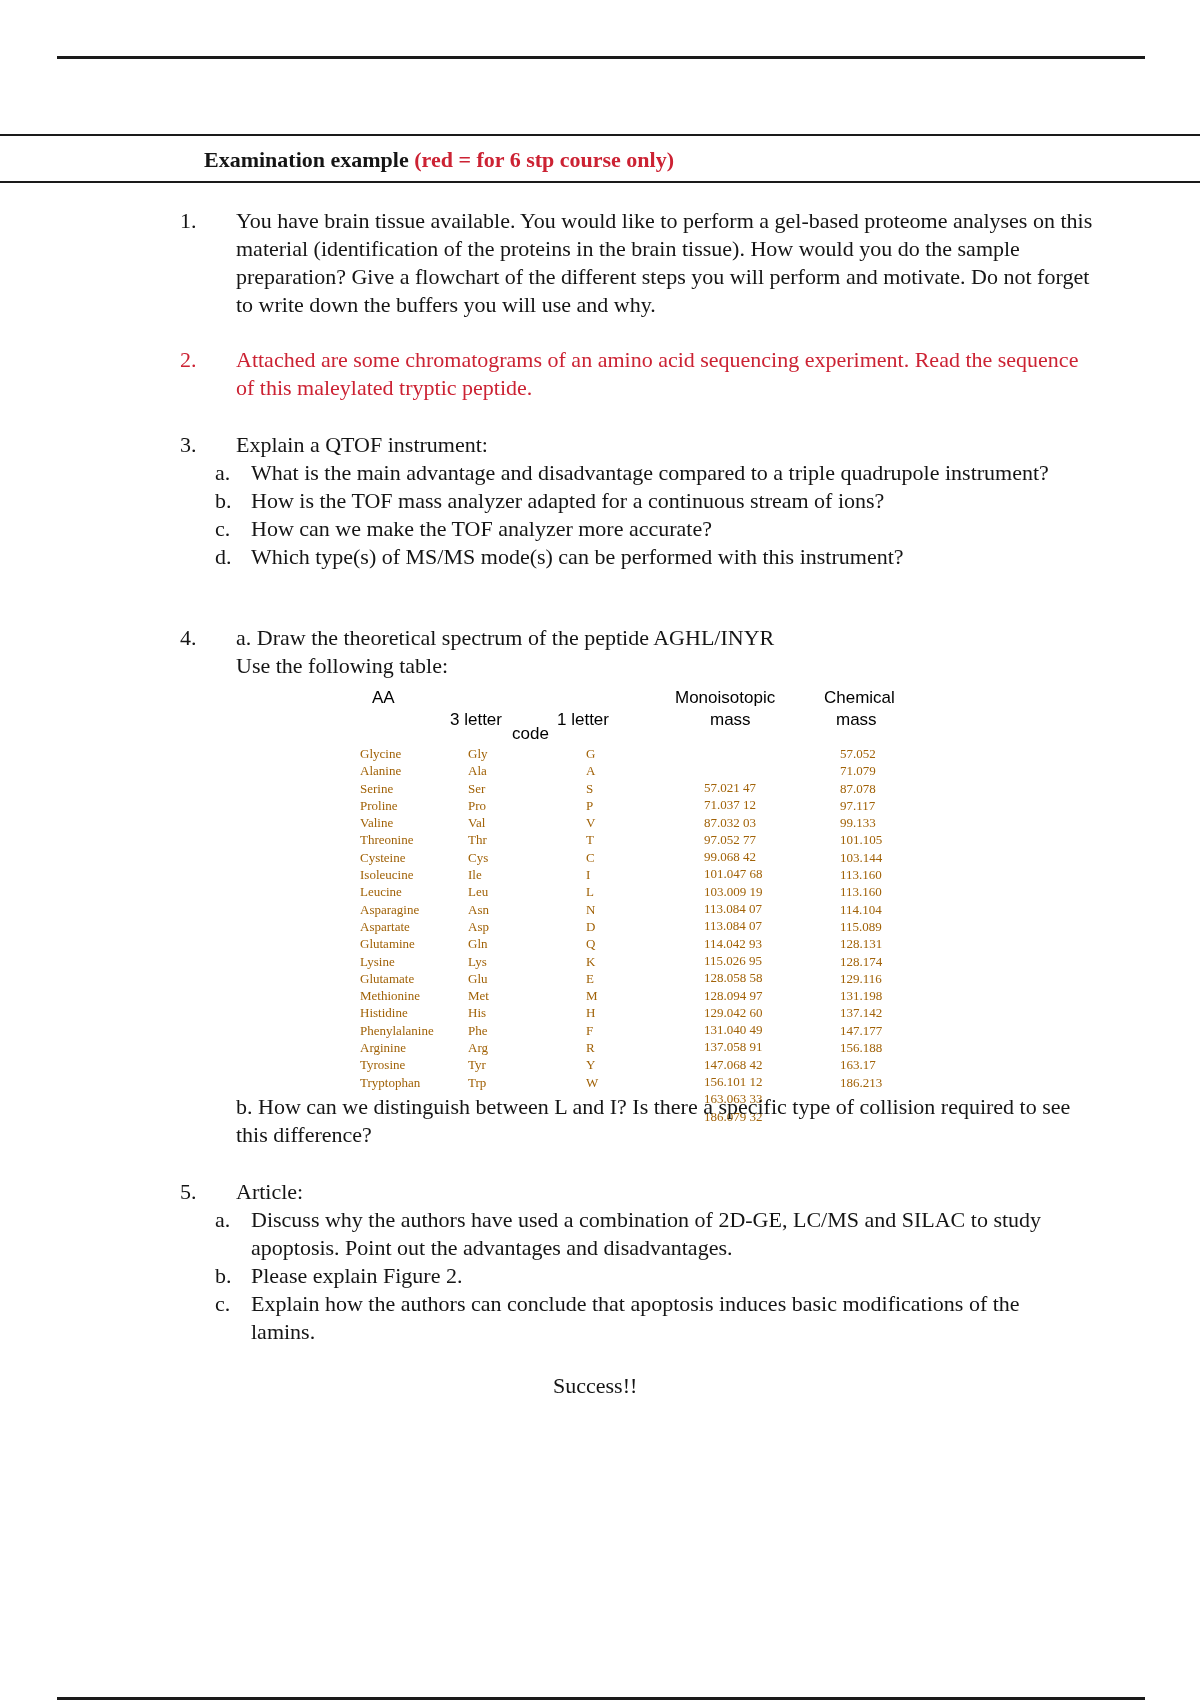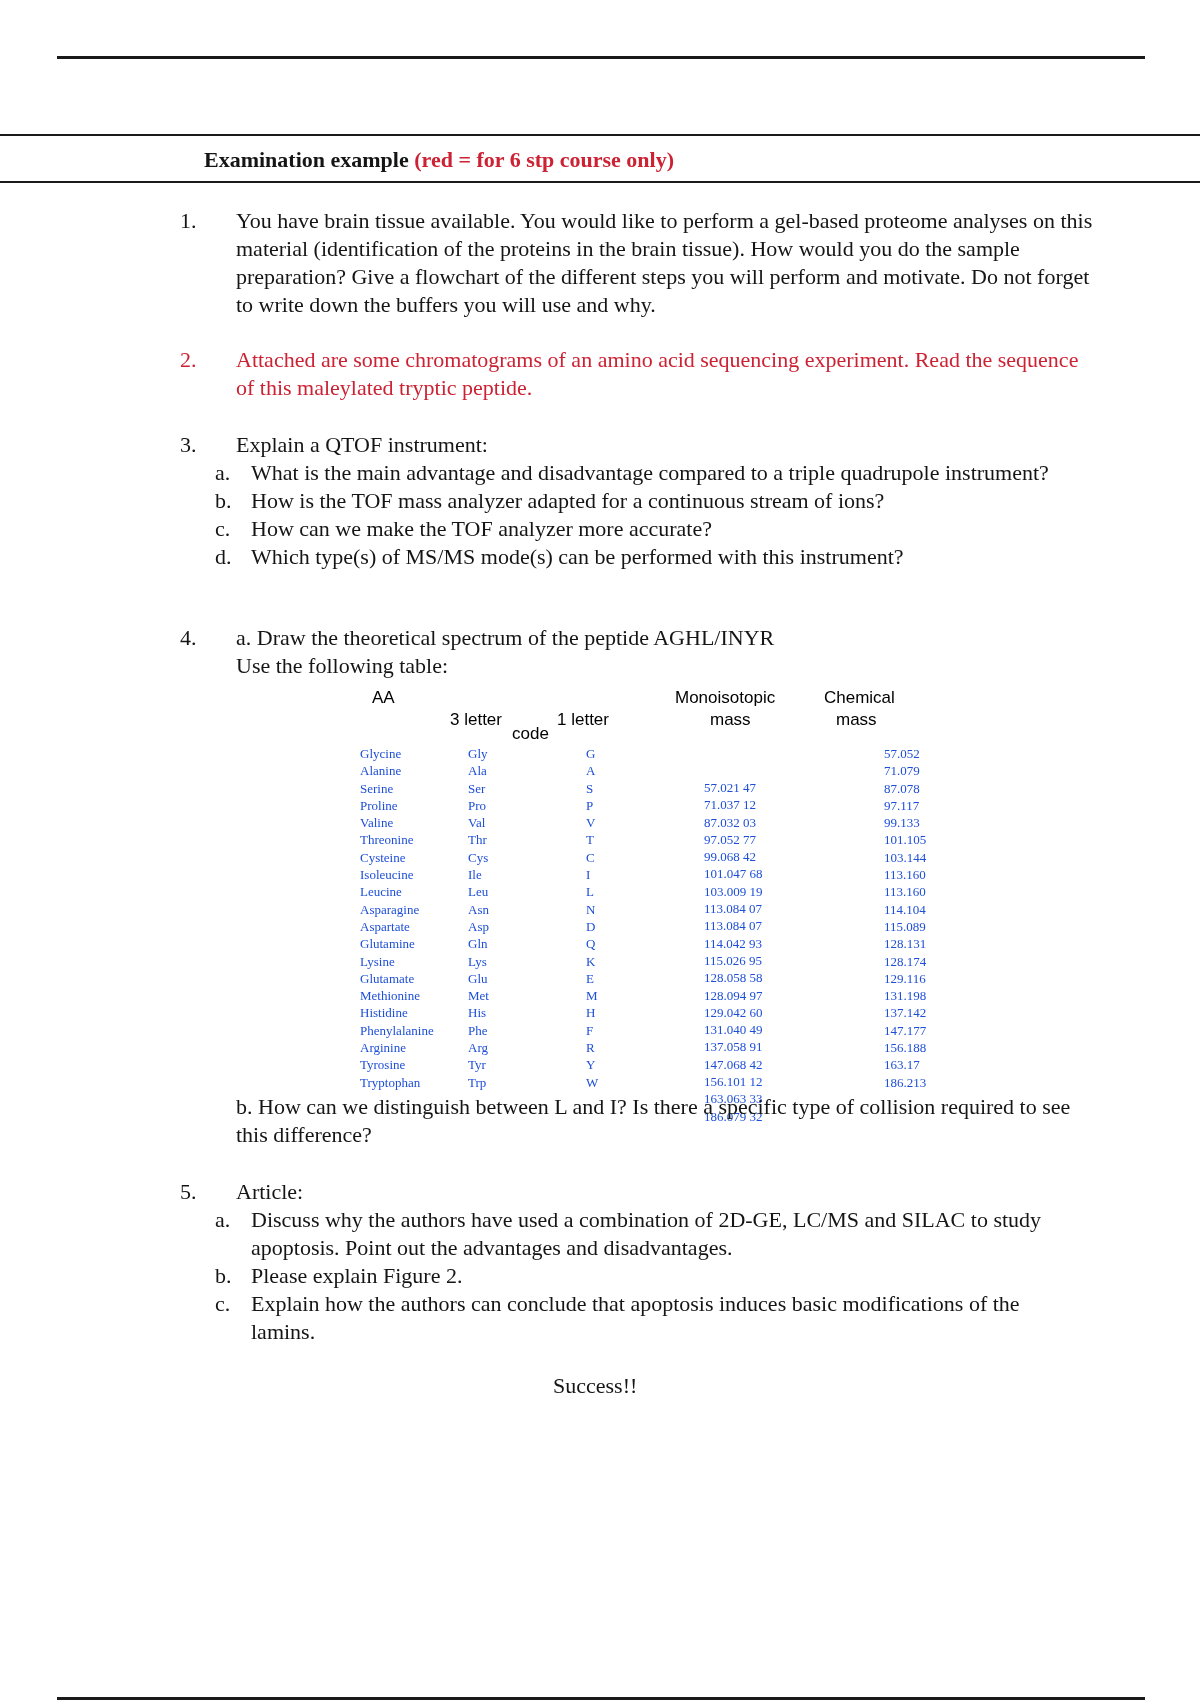--- a/index.html
+++ b/index.html
@@ -16,28 +16,28 @@
   .q .body { margin-left: 56px; width: 860px; }
   .sub { position: relative; margin-left: 71px; width: 800px; }
   .sub .lt { position: absolute; left: -36px; }
   .q1 { top: 207px; }
   .q2 { top: 346px; }
   .q3 { top: 431px; }
   .q4 { top: 624px; }
   .q5 { top: 1178px; }
   .success { position: absolute; left: 553px; top: 1373px; font-size: 22px; }
   .th { font-family: "Liberation Sans", sans-serif; font-size: 17px; color: #000000; position: absolute; white-space: nowrap; }
-  .rows { position: absolute; left: 360px; top: 745px; font-size: 13px; color: #1d4ed8; line-height: 17.3px; }
+  .rows { position: absolute; left: 360px; top: 745px; font-size: 13px; color: #a16207; line-height: 17.3px; }
   .row { position: relative; height: 17.3px; width: 540px; }
   .row span { position: absolute; white-space: nowrap; }
   .c-name { left: 0; }
   .c-three { left: 108px; }
   .c-one { left: 226px; }
   .c-mono { left: 344px; margin-top: 34px; }
-  .c-chem { left: 480px; margin-left: 44px; }
+  .c-chem { left: 480px; }
 </style>
 </head>
 <body>
 
 <div class="rule rule-top"></div>
 <div class="rule rule-h1"></div>
 <div class="header">
   <span>Examination example</span>
   <span class="red">(red = for 6 stp course only)</span>
 </div>

